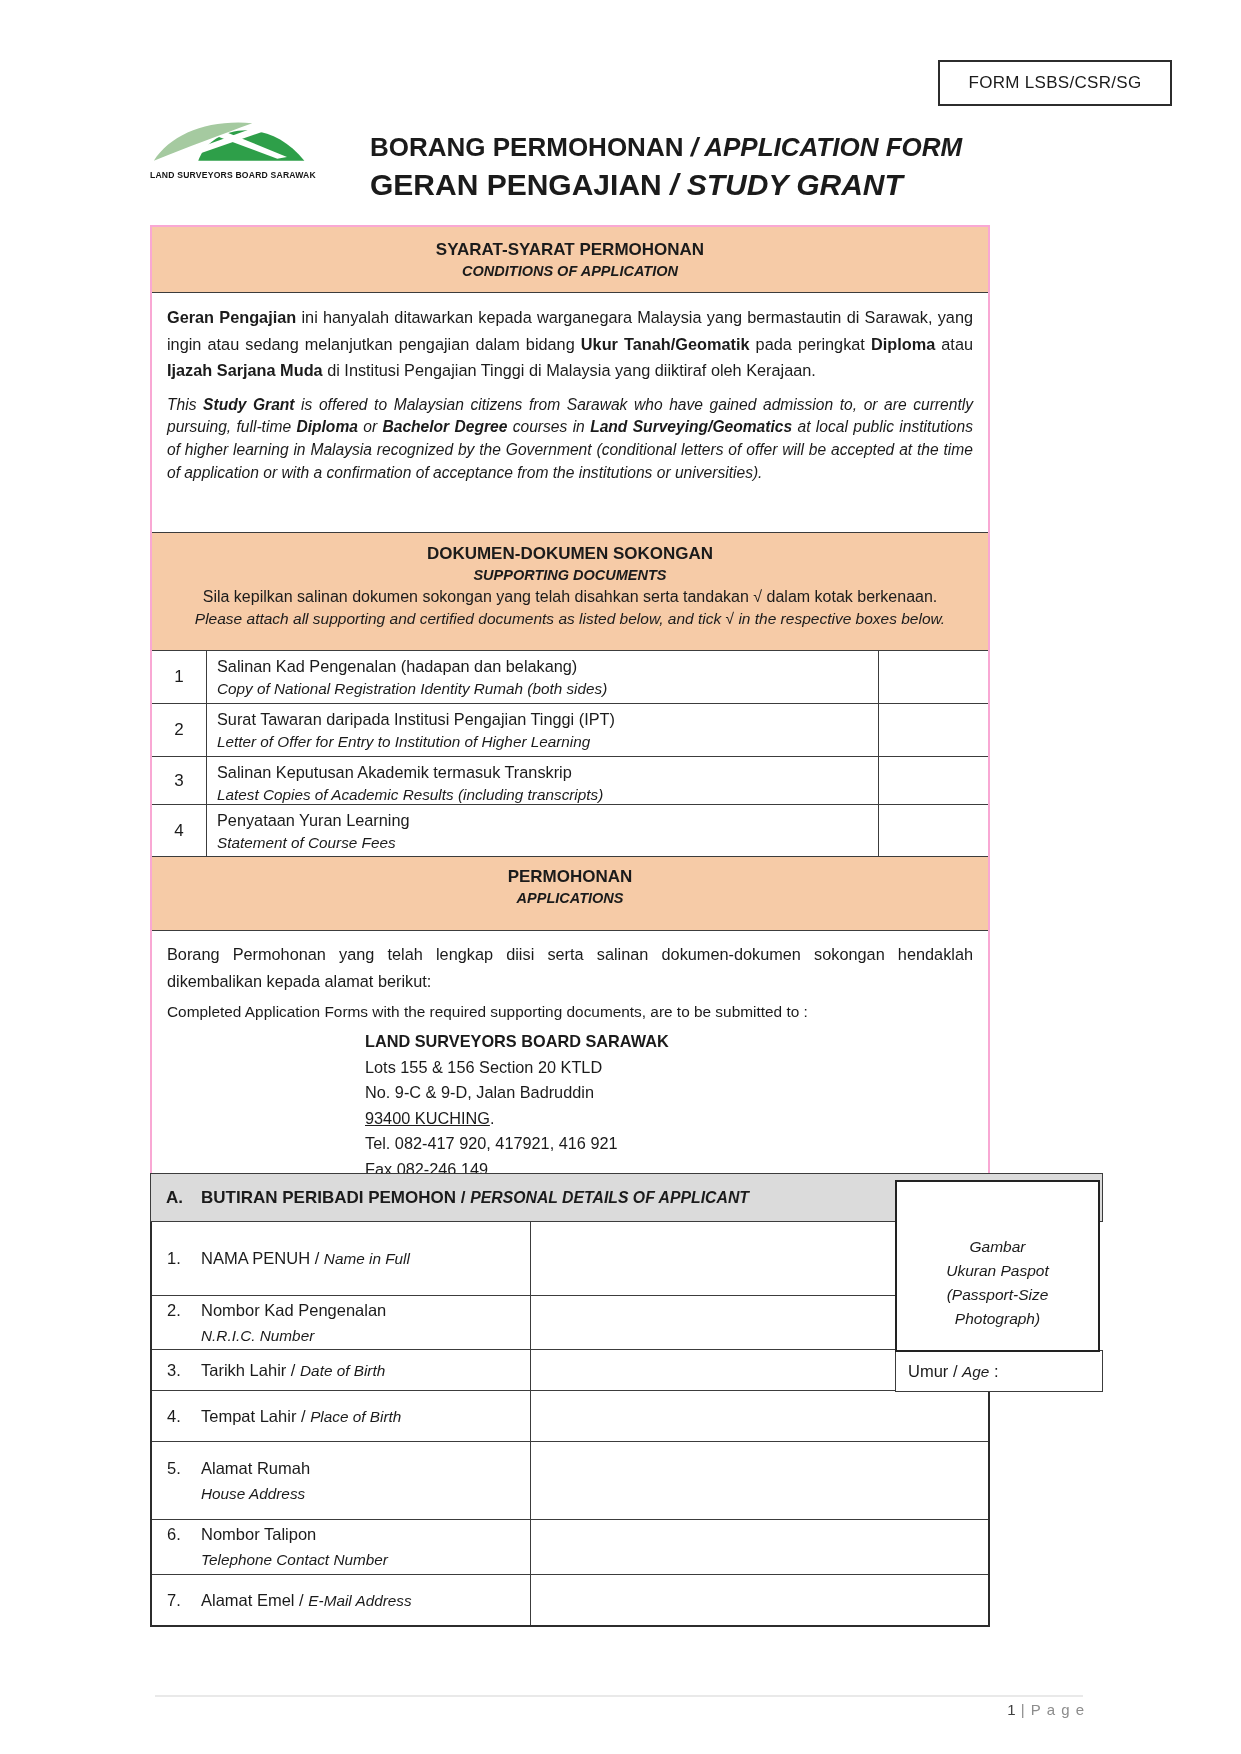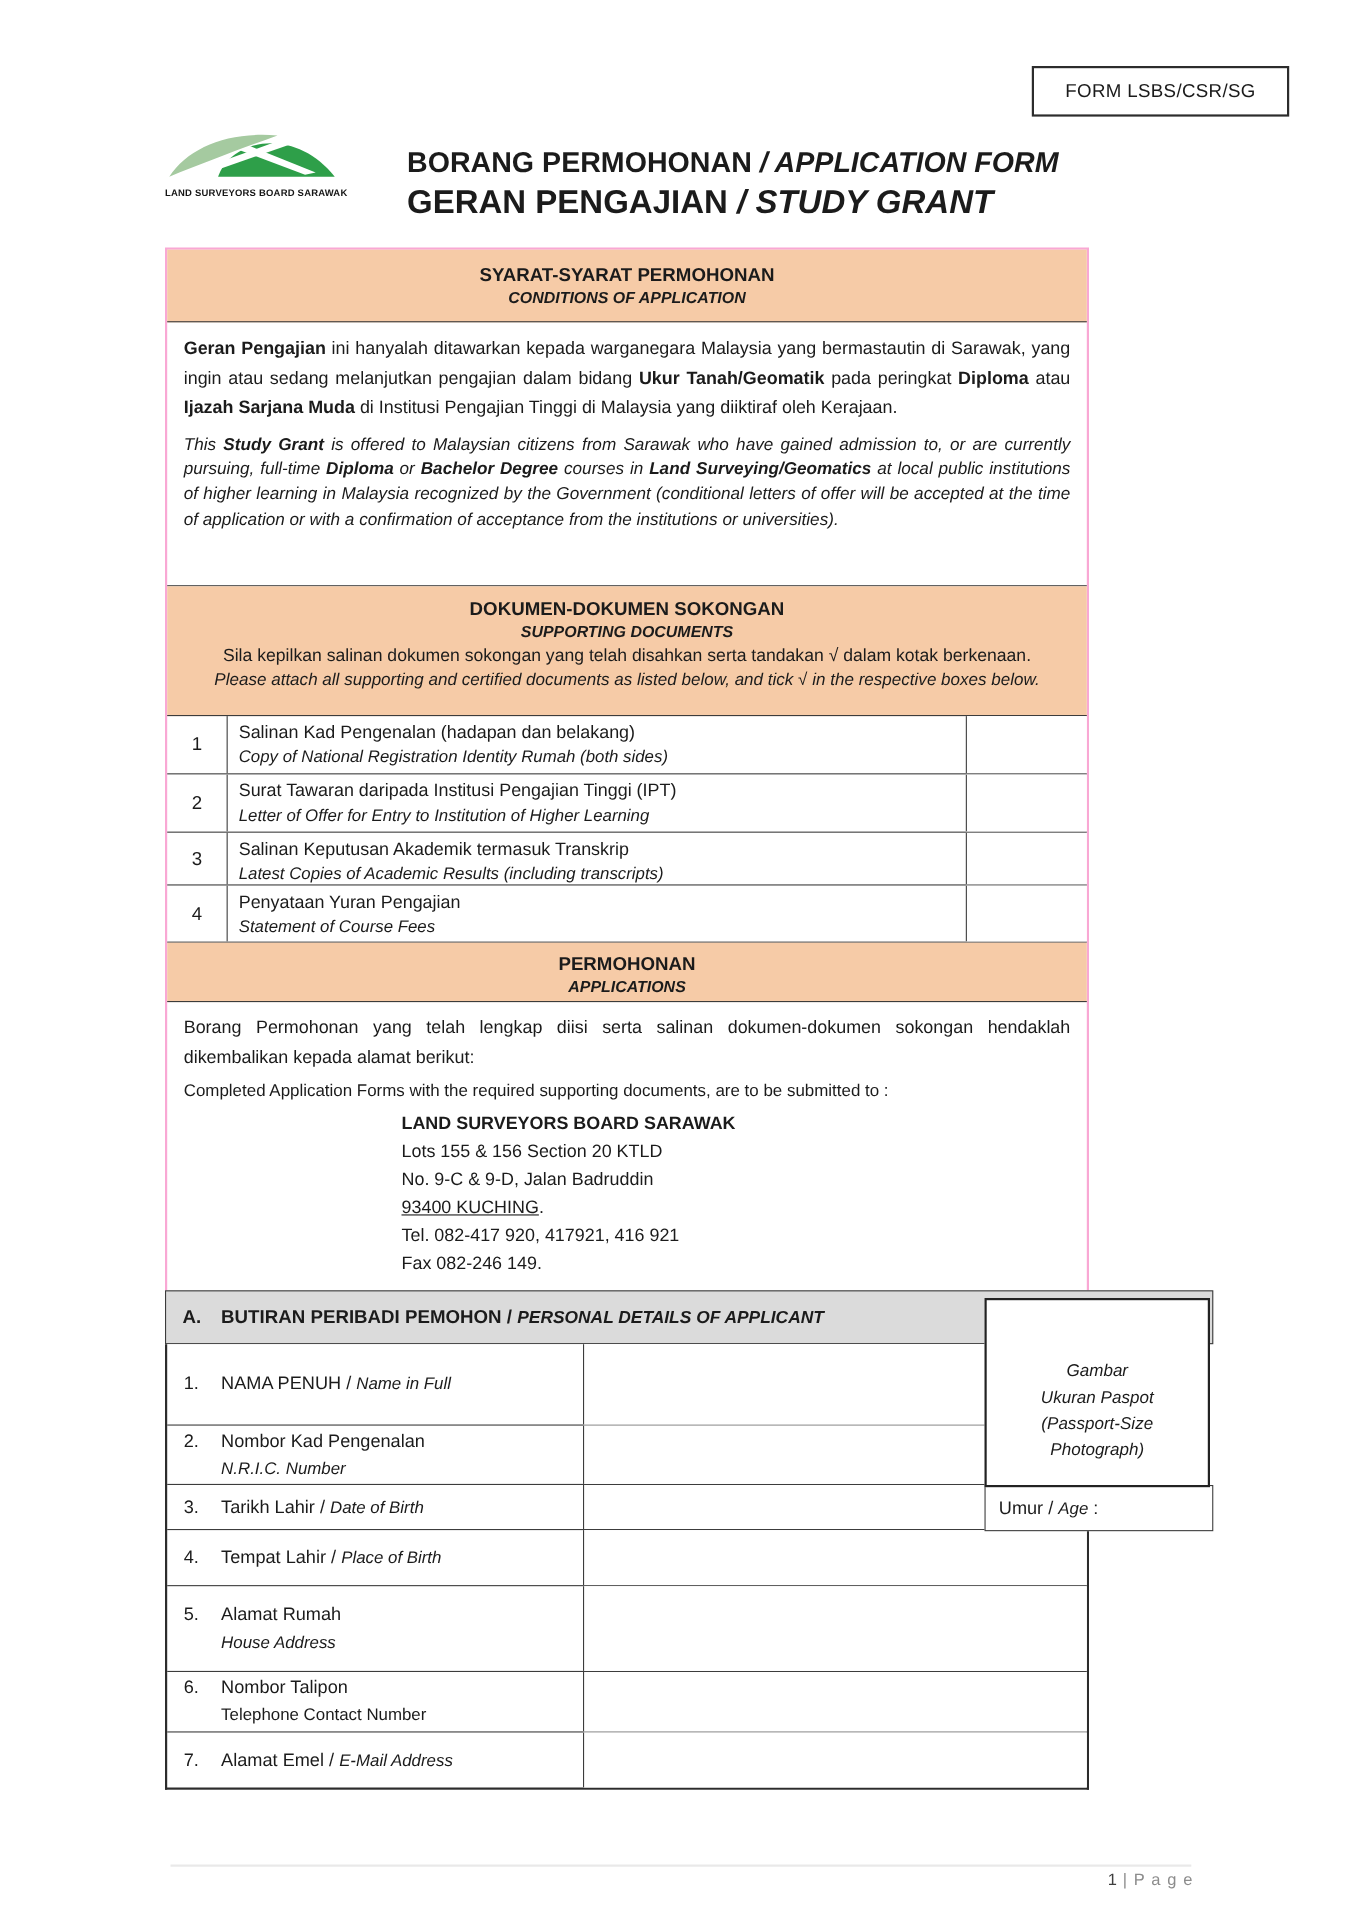--- a/index.html
+++ b/index.html
@@ -36,21 +36,21 @@
   .pms { font-size:16.3px; line-height:26.5px; text-align:justify; }
   .pen { font-size:15.6px; line-height:22.8px; text-align:justify; margin-top:10px; }
   #sec-dokumen { height:118px; padding-top:9px; }
   .doc-row { display:flex; border-bottom:1.6px solid #3c3c3c; overflow:hidden; }
   .doc-no { width:55px; border-right:1.6px solid #3c3c3c; display:flex; align-items:center;
     justify-content:center; font-size:17px; }
   .doc-desc { flex:1; padding:3px 10px 0 10px; }
   .doc-ms { font-size:16.3px; line-height:24px; }
   .doc-en { font-size:15.3px; font-style:italic; line-height:21px; }
   .doc-tick { width:110px; border-left:1.6px solid #3c3c3c; background:#fff; }
-  #sec-permohonan { height:54px; padding-top:8px;text-align:center; }
+  #sec-permohonan { height:74px; padding-top:8px;text-align:center; }
   #app-body { padding:10px 15px 14px 15px; }
   .app-ms { font-size:16.3px; line-height:27px; text-align:justify; }
   .app-en { font-size:15.4px; line-height:24px; margin-top:5px; }
   .address { margin:5px 0 0 198px; font-size:16.3px; line-height:25.5px; }
   .addr-name { font-weight:bold; }
 
   
   .secA-header { position:absolute; left:150px; top:1173px; width:953px; height:49px;
     background:#DBDBDB; border:1.6px solid #3c3c3c; display:flex; align-items:center;
     padding-left:15px; z-index:1; }
@@ -150,21 +150,21 @@
       <div class="doc-desc">
         <div class="doc-ms">Salinan Keputusan Akademik termasuk Transkrip</div>
         <div class="doc-en">Latest Copies of Academic Results (including transcripts)</div>
       </div>
       <div class="doc-tick"></div>
     </div>
 
     <div class="doc-row" style="height:52px">
       <div class="doc-no">4</div>
       <div class="doc-desc">
-        <div class="doc-ms">Penyataan Yuran Pengajian</div>
+        <div class="doc-ms">Penyataan Yuran Learning</div>
         <div class="doc-en">Statement of Course Fees</div>
       </div>
       <div class="doc-tick"></div>
     </div>
 
     <div class="ph" id="sec-permohonan">
       <div class="phl1">PERMOHONAN</div>
       <div class="phl2">APPLICATIONS</div>
     </div>
 
@@ -237,21 +237,21 @@
           <span class="p-text"><span>Alamat Rumah</span><br><span style="font-style: italic; font-size: 0.93em;">House Address</span></span>
         </div>
       </div>
       <div class="p-value"></div>
     </div>
 
     <div class="p-row" style="height:55px">
       <div class="p-label">
         <div class="p-inner">
           <span class="p-no">6.</span>
-          <span class="p-text"><span>Nombor Talipon</span><br><span style="font-size: 0.93em;">Telephone Contact Number</span></span>
+          <span class="p-text"><span>Nombor Talipon</span><br><span style="font-style: italic; font-size: 0.93em;">Telephone Contact Number</span></span>
         </div>
       </div>
       <div class="p-value"></div>
     </div>
 
     <div class="p-row" style="height:50px">
       <div class="p-label">
         <div class="p-inner">
           <span class="p-no">7.</span>
           <span class="p-text"><span>Alamat Emel / </span><span style="font-style: italic; font-size: 0.93em;">E-Mail Address</span></span>

